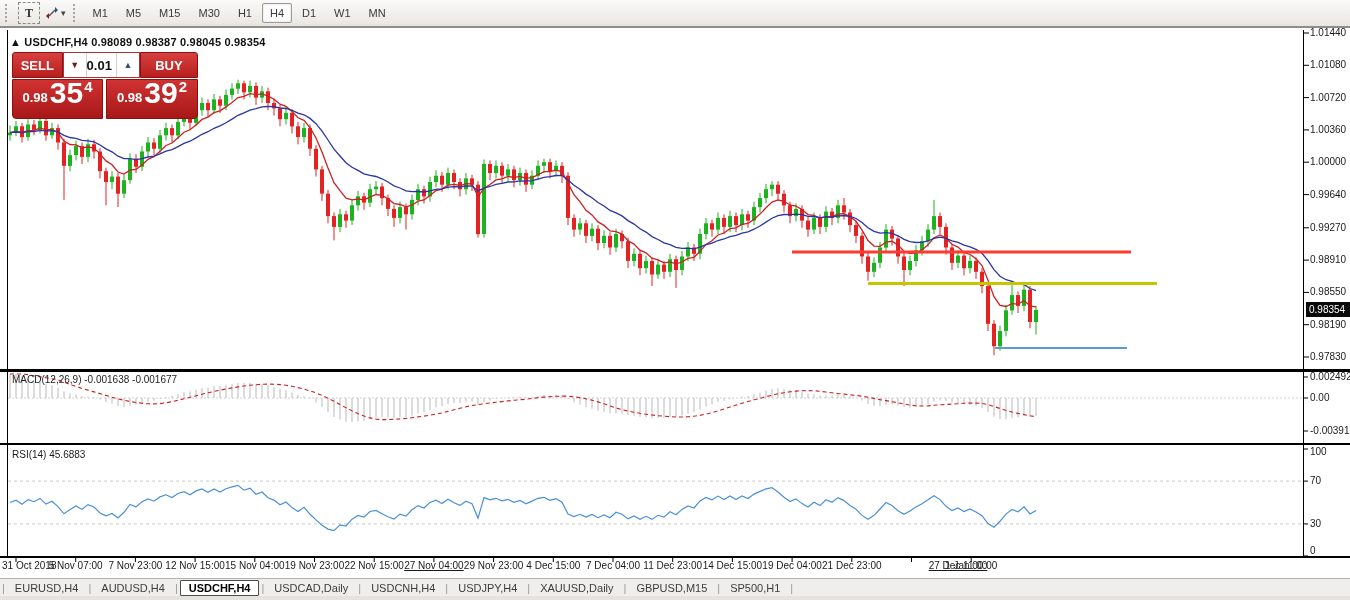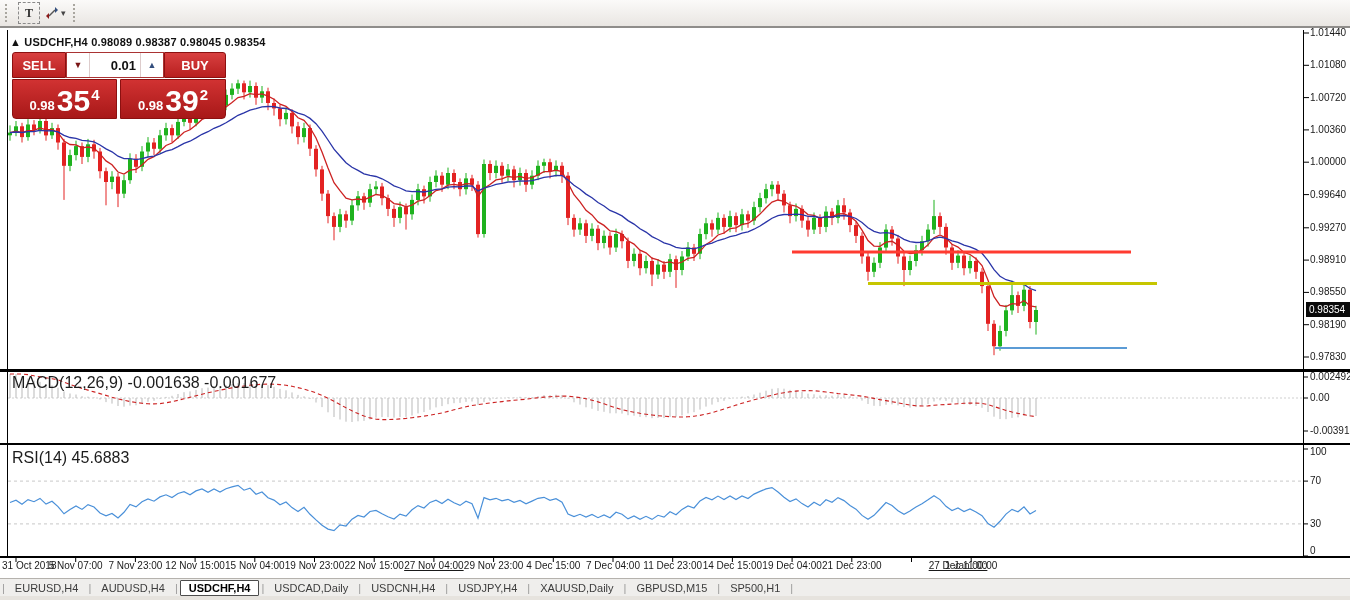--- a/index.html
+++ b/index.html
@@ -18,39 +18,39 @@
   .tf-btn{padding:3px 7px;font-size:11px;color:#3a3a3a;margin:0 1px;border:1px solid transparent;}
   .tf-btn.active{background:#fdfdfd;border:1px solid #9a9a9a;box-shadow:inset 0 0 2px #ccc;border-radius:2px;}
   
   #chart-svg{position:absolute;left:0;top:0;z-index:1;}
   .axis-label{position:absolute;left:1310px;font-size:10px;color:#1a1a1a;z-index:5;white-space:nowrap;}
   #price-tag{position:absolute;left:1306px;width:47px;height:15px;background:#0a0a0a;color:#fff;
     font-size:10px;line-height:15px;padding-left:3px;z-index:6;box-sizing:border-box;}
   .time-label{position:absolute;top:560px;font-size:10px;color:#1a1a1a;z-index:5;white-space:nowrap;
     transform:translateX(-50%);}
   .time-label.first{transform:none;}
-  .pane-label{position:absolute;font-size:16px;color:#1c1c1c;z-index:5;}
+  .pane-label{position:absolute;font-size:10px;color:#1c1c1c;z-index:5;}
   
   #chart-header{position:absolute;left:10px;top:36px;font-size:11px;font-weight:bold;color:#111;
     z-index:20;letter-spacing:.2px;}
-  #trade-panel{position:absolute;left:12px;top:52px;width:214px;z-index:20;}
+  #trade-panel{position:absolute;left:12px;top:52px;width:186px;z-index:20;}
   #tp-row1{display:flex;height:26px;}
   .tp-btn{background:linear-gradient(#d84040,#b81f1f);border:1px solid #8c1010;color:#fff;
     font-size:13px;font-weight:bold;display:flex;align-items:center;justify-content:center;}
   #sell-btn{width:52px;border-radius:3px 0 0 0;}
   #buy-btn{width:60px;border-radius:0 3px 0 0;}
   #vol-box{flex:1;display:flex;background:#fff;border:1px solid #a33;box-sizing:border-box;}
   .vol-arrow{width:22px;display:flex;align-items:center;justify-content:center;font-size:9px;
     border-right:1px solid #dcc;}
   .vol-arrow.up{border-right:none;border-left:1px solid #dcc;}
   #vol-value{flex:1;font-size:13px;font-weight:bold;color:#111;text-align:right;
     display:flex;align-items:center;justify-content:flex-end;padding-right:4px;}
   #tp-row2{display:flex;height:40px;margin-top:1px;}
   .px-box{background:linear-gradient(#d13232,#a81818);border:1px solid #8c1010;color:#fff;
-    display:flex;align-items:flex-end;justify-content:center;padding-bottom:2px;}
+    display:flex;align-items:flex-end;justify-content:center;padding-bottom:10px;}
   #sell-px{width:103px;margin-right:3px;border-radius:0 0 0 4px;}
   #buy-px{width:104px;border-radius:0 0 4px 0;}
   .px-small{font-size:13px;font-weight:bold;margin:0 2px 3px 0;}
   .px-big{font-size:30px;font-weight:bold;line-height:30px;}
   .px-sup{font-size:15px;font-weight:bold;margin:0 0 13px 1px;}
   
   #tabbar{position:absolute;left:0;top:578px;width:1350px;height:18px;background:#efeeec;
     display:flex;align-items:center;z-index:30;border-top:1px solid #b5b2ad;font-size:11px;}
   .tab-sep{color:#9a9a9a;margin:0 2px;}
   .tab{padding:1px 8px;color:#3c3c3c;white-space:nowrap;}
@@ -66,20 +66,31 @@
     <div class="tool-btn tbtn-t">T</div>
     <div class="tool-btn">
       <svg width="16" height="16" viewBox="0 0 16 16">
         <path d="M5 11 L11 5" stroke="#555" stroke-width="1.4" fill="none"></path>
         <polygon points="11,2 14,5 11,8" fill="#334e7d"></polygon>
         <polygon points="5,8 2,11 5,14" fill="#8c1a1a"></polygon>
       </svg>
       <span class="caret">▾</span>
     </div>
     <div class="grip"></div>
+    <div id="tf-row" style="display:flex;">
+        <div class="tf-btn">M1</div>
+        <div class="tf-btn">M5</div>
+        <div class="tf-btn">M15</div>
+        <div class="tf-btn">M30</div>
+        <div class="tf-btn">H1</div>
+        <div class="tf-btn active">H4</div>
+        <div class="tf-btn">D1</div>
+        <div class="tf-btn">W1</div>
+        <div class="tf-btn">MN</div>
+      </div>
   </div>
 
   <div id="svg-holder">
       <svg id="chart-svg" width="1350" height="600">
         <line x1="10" y1="125.4" x2="10" y2="140.7" stroke="#1eb21e" stroke-width="1"></line>
         <rect x="8" y="132.6" width="4" height="2.7" fill="#1eb21e"></rect>
         <line x1="16" y1="121.0" x2="16" y2="136.2" stroke="#1eb21e" stroke-width="1"></line>
         <rect x="14" y="126.3" width="4" height="6.3" fill="#1eb21e"></rect>
         <line x1="22" y1="122.8" x2="22" y2="142.5" stroke="#e32222" stroke-width="1"></line>
         <rect x="20" y="126.3" width="4" height="10.8" fill="#e32222"></rect>

